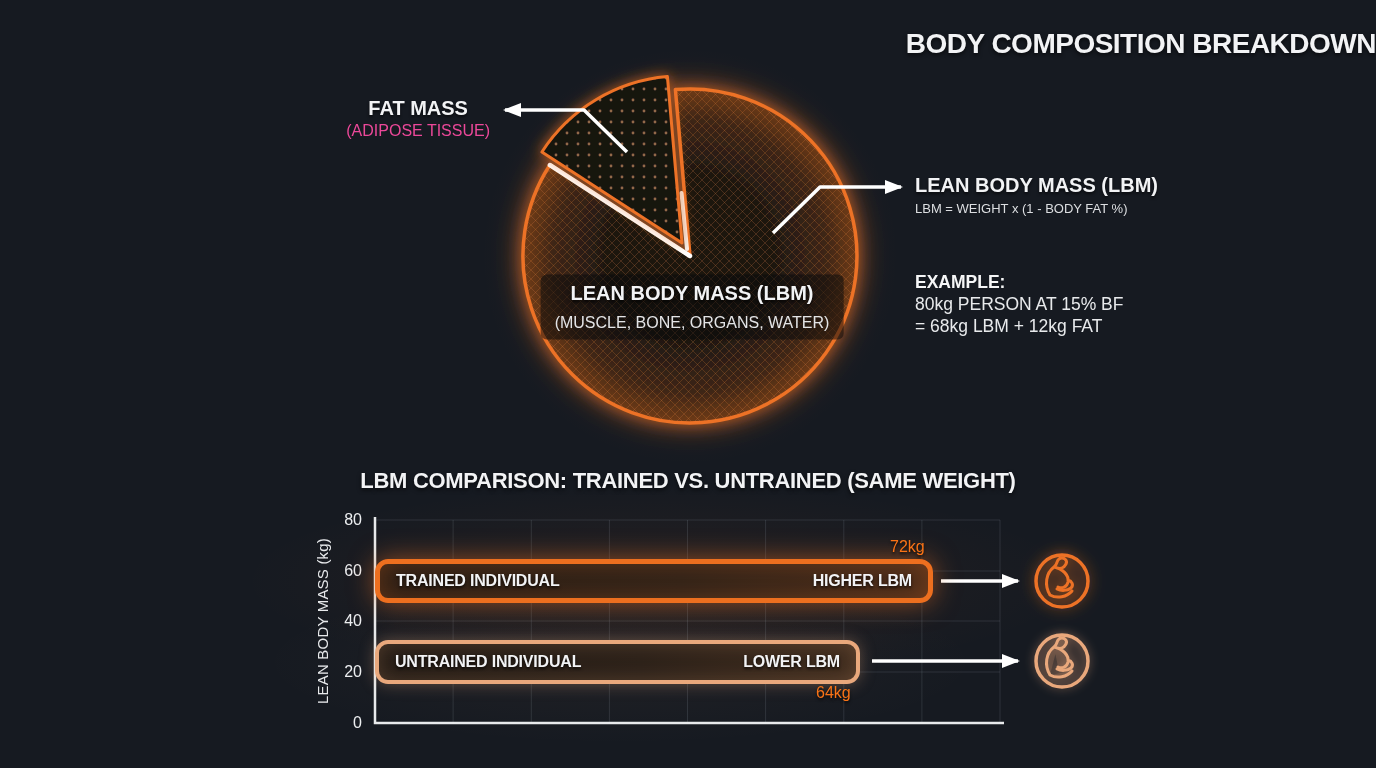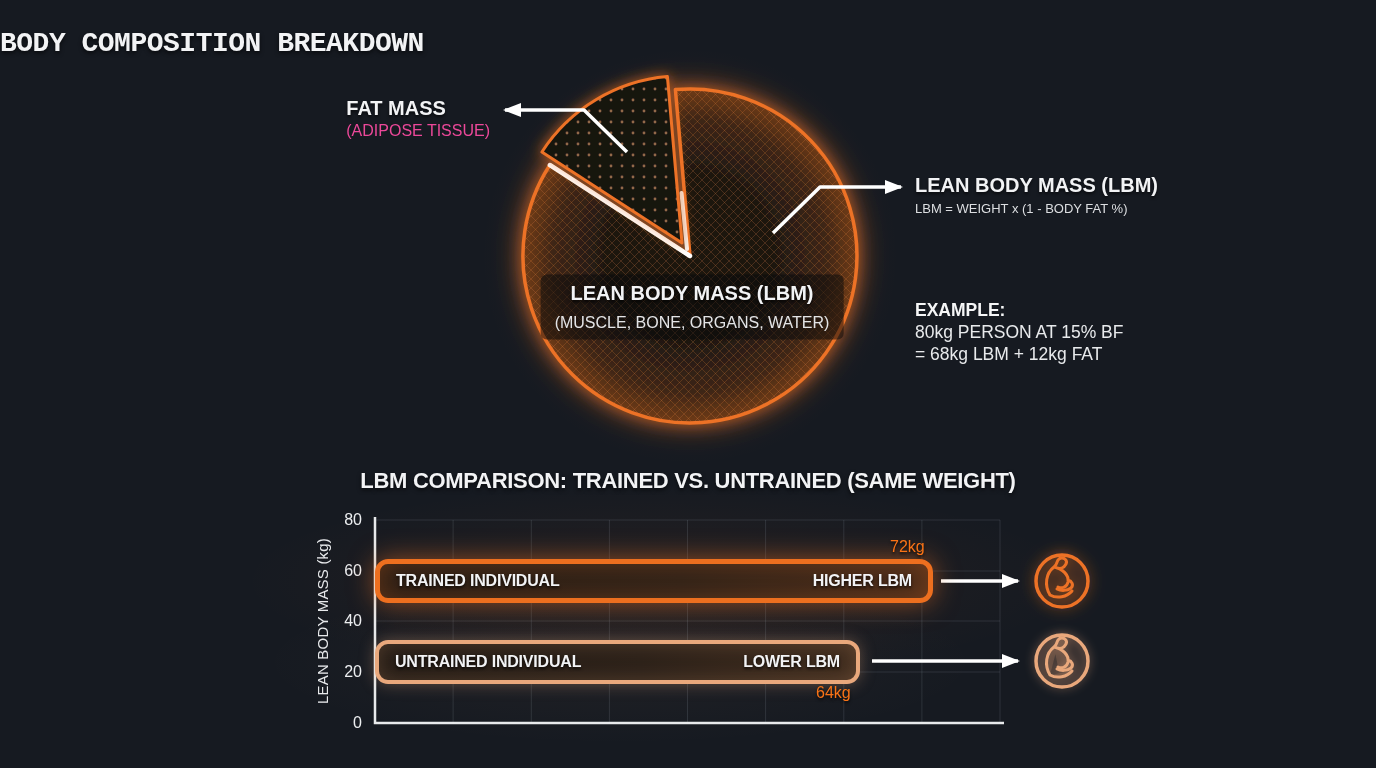--- a/index.html
+++ b/index.html
@@ -8,32 +8,32 @@
     font-family:"Liberation Sans","DejaVu Sans",sans-serif;
     background:
       radial-gradient(300px 300px at 690px 256px, rgba(237,114,38,0.10), transparent 70%),
       radial-gradient(560px 130px at 660px 581px, rgba(237,114,38,0.07), transparent 75%),
       radial-gradient(480px 110px at 620px 662px, rgba(233,168,124,0.05), transparent 75%),
       #161a21;
     color:#f2f3f5;
   }
   .abs{position:absolute;}
   .ttl{font-weight:bold;letter-spacing:-0.5px;text-shadow:0 2px 4px rgba(0,0,0,.65);}
-  #main-title{left:0;right:0;top:28px;text-align:left;font-size:28px;font-family:Liberation Mono, monospace;}
+  #main-title{left:0;right:0;top:28px;text-align:right;font-size:28px;}
   #sec2-title{left:0;right:0;top:468px;text-align:center;font-size:22px;letter-spacing:-0.3px;}
 
   
-  #fat-callout{right:886px;top:97px;text-align:left;}
+  #fat-callout{right:886px;top:97px;text-align:center;}
   #fat-callout .t{font-size:20px;font-weight:bold;text-shadow:0 2px 3px rgba(0,0,0,.6);}
   #fat-callout .s{font-size:16px;color:#ec4899;margin-top:2px;}
   #lbm-callout{left:915px;top:174px;}
   #lbm-callout .t{font-size:20px;font-weight:bold;text-shadow:0 2px 3px rgba(0,0,0,.6);}
   #lbm-callout .s{font-size:13px;color:#dcdee1;margin-top:4px;}
   #example-block{left:915px;top:271px;font-size:17.5px;line-height:22px;color:#e8eaec;}
-  #example-block .h{font-weight:bold;color:#f5f6f7;margin-top:28px;}
+  #example-block .h{font-weight:bold;color:#f5f6f7;}
 
   #pie-center{
     left:692px;top:307px;transform:translate(-50%,-50%);
     background:rgba(8,9,11,0.52);border-radius:6px;padding:7px 14px 8px;
     text-align:center;white-space:nowrap;
   }
   #pie-center .t{font-size:20px;font-weight:bold;text-shadow:0 2px 3px rgba(0,0,0,.8);}
   #pie-center .s{font-size:16px;color:#e3e4e6;margin-top:9px;}
 
   

